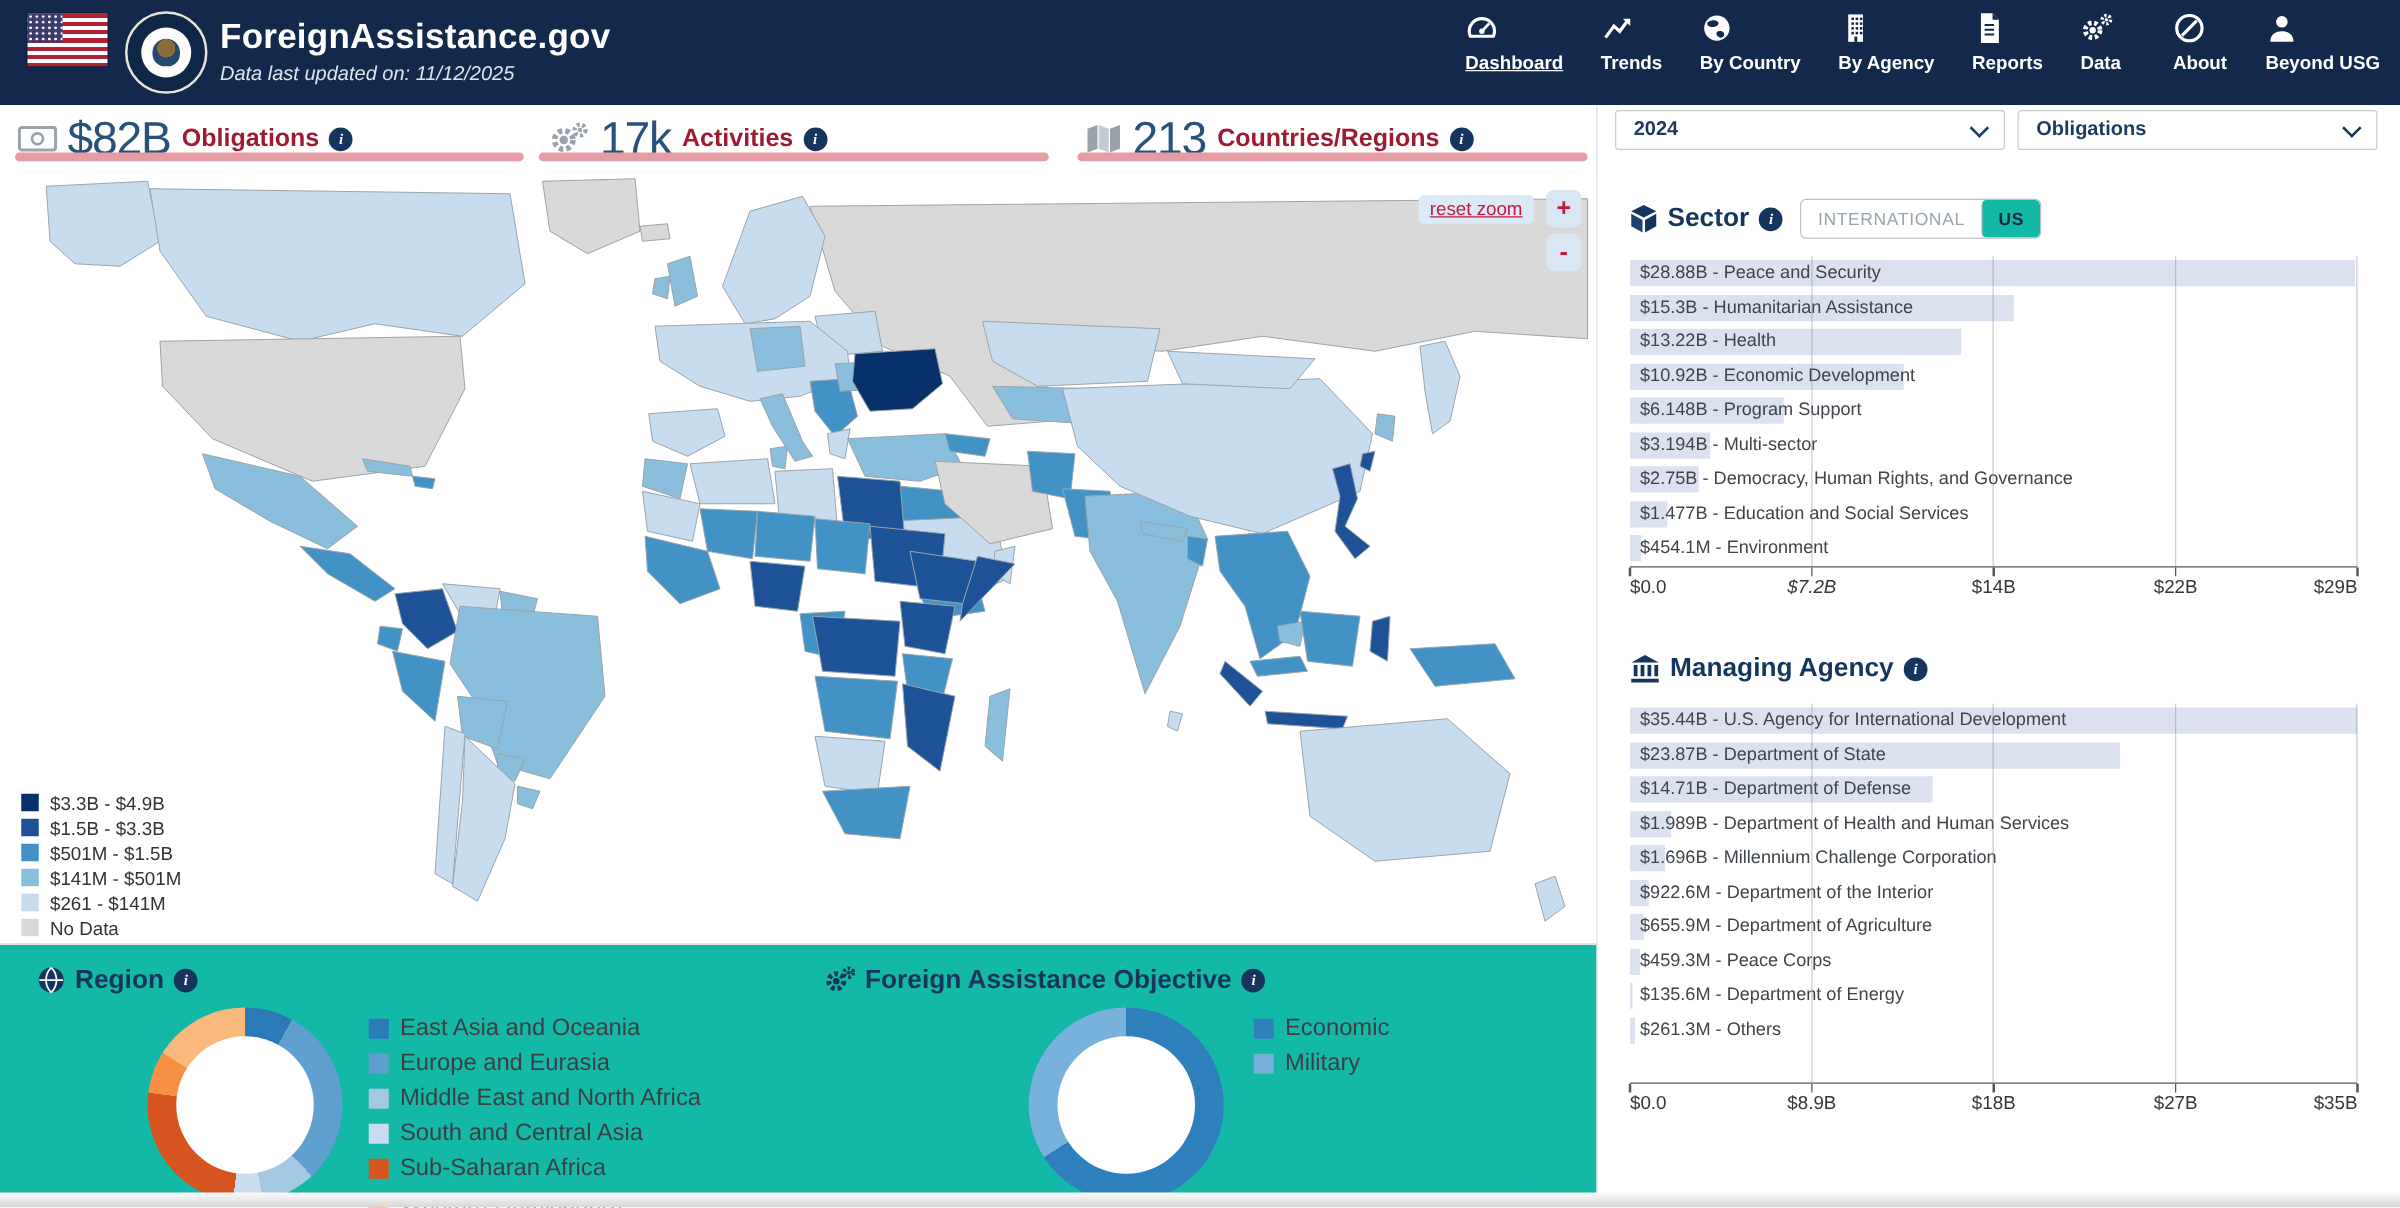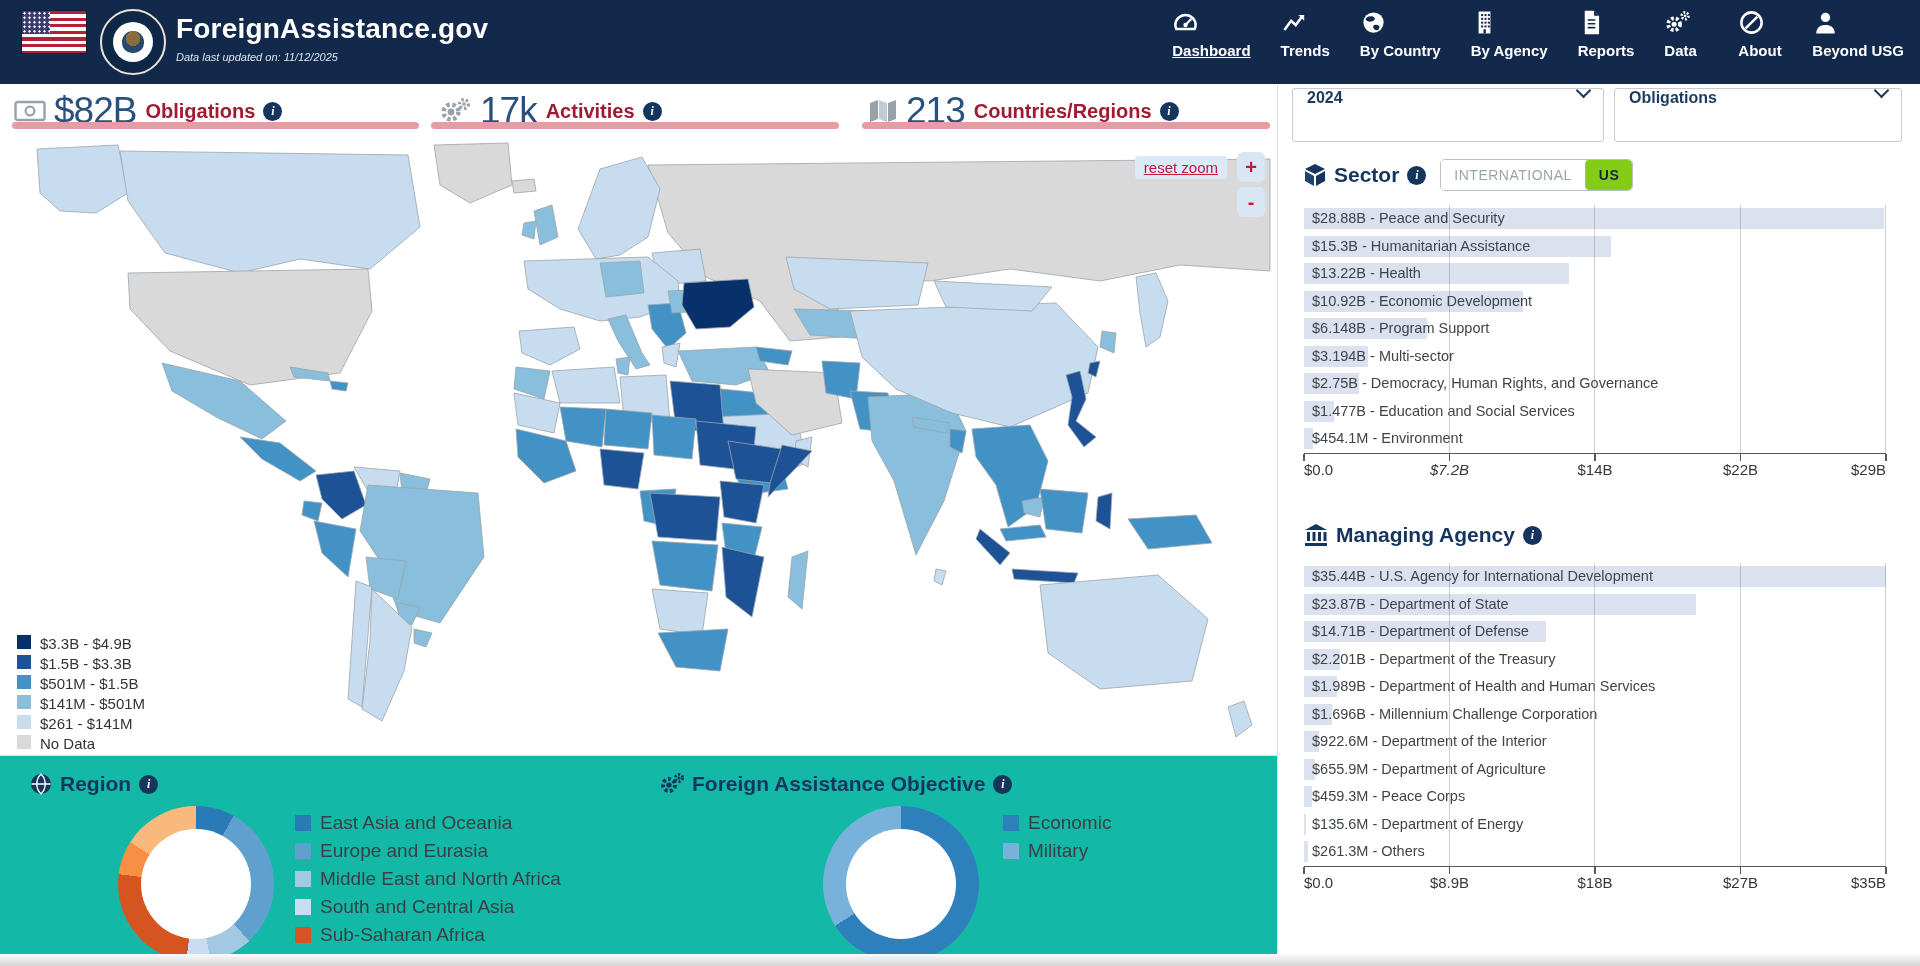--- a/index.html
+++ b/index.html
@@ -12,39 +12,39 @@
   .flag .canton{position:absolute;left:0;top:0;width:28px;height:23px;background:#3C3B6E;
         background-image:radial-gradient(#fff 1px,transparent 1.4px);background-size:5px 4.5px}
   .seal{position:absolute;left:100px;top:9px;width:66px;height:66px;border-radius:50%;
         background:#0F2747;border:2px solid #e8e4d8;box-sizing:border-box}
   .seal .inner{position:absolute;left:11px;top:11px;width:40px;height:40px;border-radius:50%;background:#fdfdfb;
         display:flex;align-items:center;justify-content:center}
   .seal .eagle{width:22px;height:22px;border-radius:50% 50% 45% 45%;
         background:radial-gradient(circle at 50% 35%,#8a6d3b 0 40%,#24486e 41% 100%)}
   .brand{position:absolute;left:176px;top:13px;color:#fff}
   .brand .t{font-size:28px;font-weight:bold;letter-spacing:.2px}
-  .brand .s{font-size:11px;font-style:italic;color:#dde5ef;margin-top:6px}
+  .brand .s{font-size:16px;font-style:italic;color:#dde5ef;margin-top:6px}
   .nav{position:absolute;right:16px;top:7px;display:flex;gap:30px}
   .nav-item{display:flex;flex-direction:column;align-items:flex-start;color:#fff;cursor:pointer;min-width:44px}
   .nav-item .ic{height:30px;display:flex;align-items:center;justify-content:center}
   .nav-item .lb{font-size:15px;font-weight:bold;margin-top:5px;white-space:nowrap}
   .nav-item.active .lb{text-decoration:underline}
   .nav-item svg{width:27px;height:27px}
   
   .stats{position:absolute;left:0;top:84px;width:1920px;height:57px;background:#fff}
   .stat{position:absolute;top:4px;height:46px;display:flex;align-items:center}
   .stat .sic{margin-right:8px;display:flex;align-items:center;color:#98A2AB}
   .stat .val{font-size:37px;color:#28517C;letter-spacing:-1px}
   .stat .lab{font-size:20px;font-weight:bold;color:#9E1B32;margin-left:9px}
   .uline{position:absolute;top:38px;height:7px;background:#E59CA4;border-radius:4px}
   .info{display:inline-flex;align-items:center;justify-content:center;width:19px;height:19px;border-radius:50%;
         background:#15355E;color:#fff;font-size:12px;font-weight:bold;margin-left:8px;
         font-family:"Liberation Serif",serif;font-style:italic}
-  .select{position:absolute;height:54px;background:#fff;border:1px solid #C6CCD3;border-radius:3px;
-        display:flex;justify-content:space-between;padding:0 14px;box-sizing:border-box;cursor:pointer}
+  .select{position:absolute;height:32px;background:#fff;border:1px solid #C6CCD3;border-radius:3px;
+        display:flex;align-items:center;justify-content:space-between;padding:0 14px;box-sizing:border-box;cursor:pointer}
   .select .sv{font-size:16px;font-weight:bold;color:#1B3A5F}
   .chev{width:9px;height:9px;border-right:2.4px solid #1B3A5F;border-bottom:2.4px solid #1B3A5F;
         transform:rotate(45deg);margin-top:-4px}
   .vdiv{position:absolute;left:1277px;top:85px;width:1px;height:869px;background:#DCDFE3}
   
   .map-area{position:absolute;left:0;top:141px;width:1277px;height:614px;background:#fff}
   .map-area svg{position:absolute;left:0;top:0}
   .map-controls{position:absolute;right:12px;top:11px;display:flex;align-items:flex-start;gap:10px}
   .reset-zoom{background:#DCE9F6;border-radius:4px;padding:3px 9px;font-size:15px;color:#C3193D;
         text-decoration:underline;cursor:pointer;margin-top:4px}
@@ -55,21 +55,21 @@
   .mleg-row{display:flex;align-items:flex-start;margin-bottom:3px}
   .mleg-sq{width:14px;height:14px;margin-right:9px}
   .mleg-lb{font-size:15px;color:#333}
   
   .rpanel{position:absolute;left:1290px;top:141px;width:630px;height:813px}
   .ptitle{position:absolute;display:flex;align-items:center}
   .ptitle .tic{margin-right:8px;display:flex;color:#15355E}
   .ptitle .tt{font-size:21px;font-weight:bold;color:#15355E}
   .toggle{display:flex;margin-left:14px;border:1px solid #B6C1C9;border-radius:5px;overflow:hidden;height:30px;cursor:pointer}
   .tg-opt{display:flex;align-items:center;padding:0 13px;font-size:14px;letter-spacing:.5px;color:#97A4AE;background:#fff}
-  .tg-opt.sel{background:#84cc16;color:#17293E;font-weight:bold;border-radius:4px;border-left:1px solid #AAB6BF}
+  .tg-opt.sel{background:#14b8a6;color:#17293E;font-weight:bold;border-radius:4px;border-left:1px solid #AAB6BF}
   .plot{position:absolute;width:582px}
   .brow{position:relative;height:27.5px}
   .bfill{position:absolute;left:0;top:3px;height:21px;background:#DBE1EF}
   .blab{position:absolute;left:8px;top:0;line-height:27px;font-size:14.5px;color:#3F444A;white-space:nowrap}
   .grid{position:absolute;top:0;bottom:0;width:1px;background:rgba(130,135,142,.42)}
   .axis{position:absolute;width:582px;height:26px;border-top:1.5px solid #55595e}
   .tickm{position:absolute;top:0;width:1.5px;height:7px;background:#55595e}
   .ticklb{position:absolute;top:7px;font-size:15px;color:#33383d;white-space:nowrap}
   
   .bottom{position:absolute;left:0;top:755px;width:1277px;height:199px;border-top:1px solid #E2E2E2;background:#14b8a6}
@@ -469,24 +469,20 @@
       </div>
       <div class="brow">
         <div class="bfill" style="width: 67.3533%; background: rgb(219, 225, 239);"></div>
         <span class="blab">$23.87B - Department of State</span>
       </div>
       <div class="brow">
         <div class="bfill" style="width: 41.5068%; background: rgb(219, 225, 239);"></div>
         <span class="blab">$14.71B - Department of Defense</span>
       </div>
       <div class="brow">
-        <div class="bfill" style="width: 6.2105%; background: rgb(219, 225, 239);"></div>
-        <span class="blab">$2.201B - Department of the Treasury</span>
-      </div>
-      <div class="brow">
         <div class="bfill" style="width: 5.6123%; background: rgb(219, 225, 239);"></div>
         <span class="blab">$1.989B - Department of Health and Human Services</span>
       </div>
       <div class="brow">
         <div class="bfill" style="width: 4.78555%; background: rgb(219, 225, 239);"></div>
         <span class="blab">$1.696B - Millennium Challenge Corporation</span>
       </div>
       <div class="brow">
         <div class="bfill" style="width: 2.60327%; background: rgb(219, 225, 239);"></div>
         <span class="blab">$922.6M - Department of the Interior</span>

